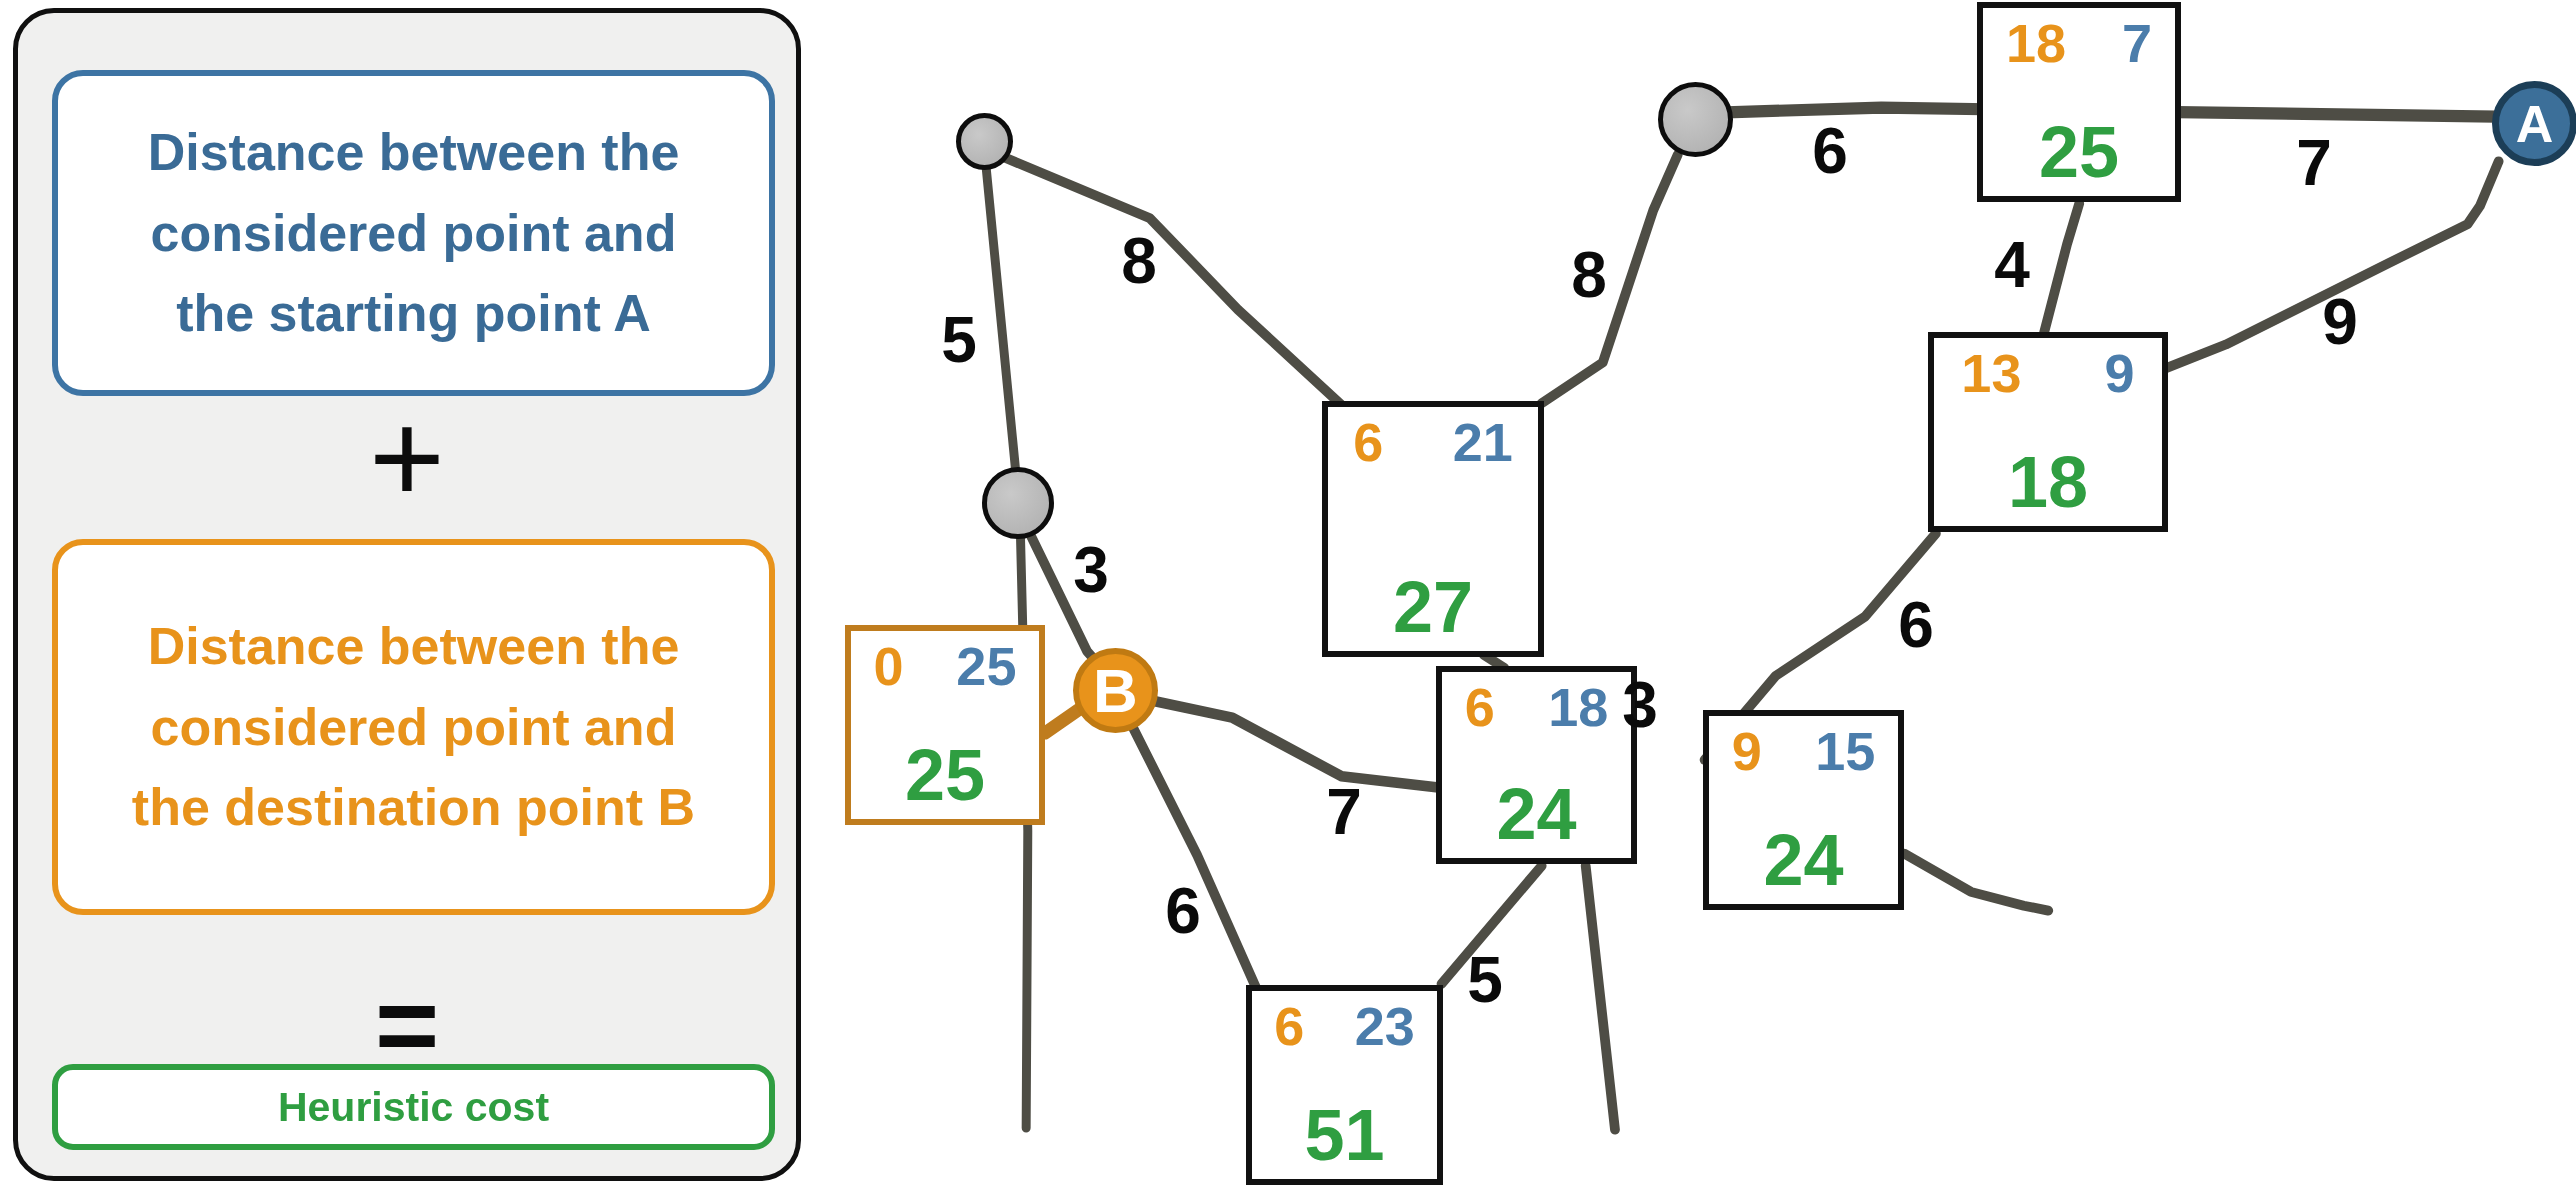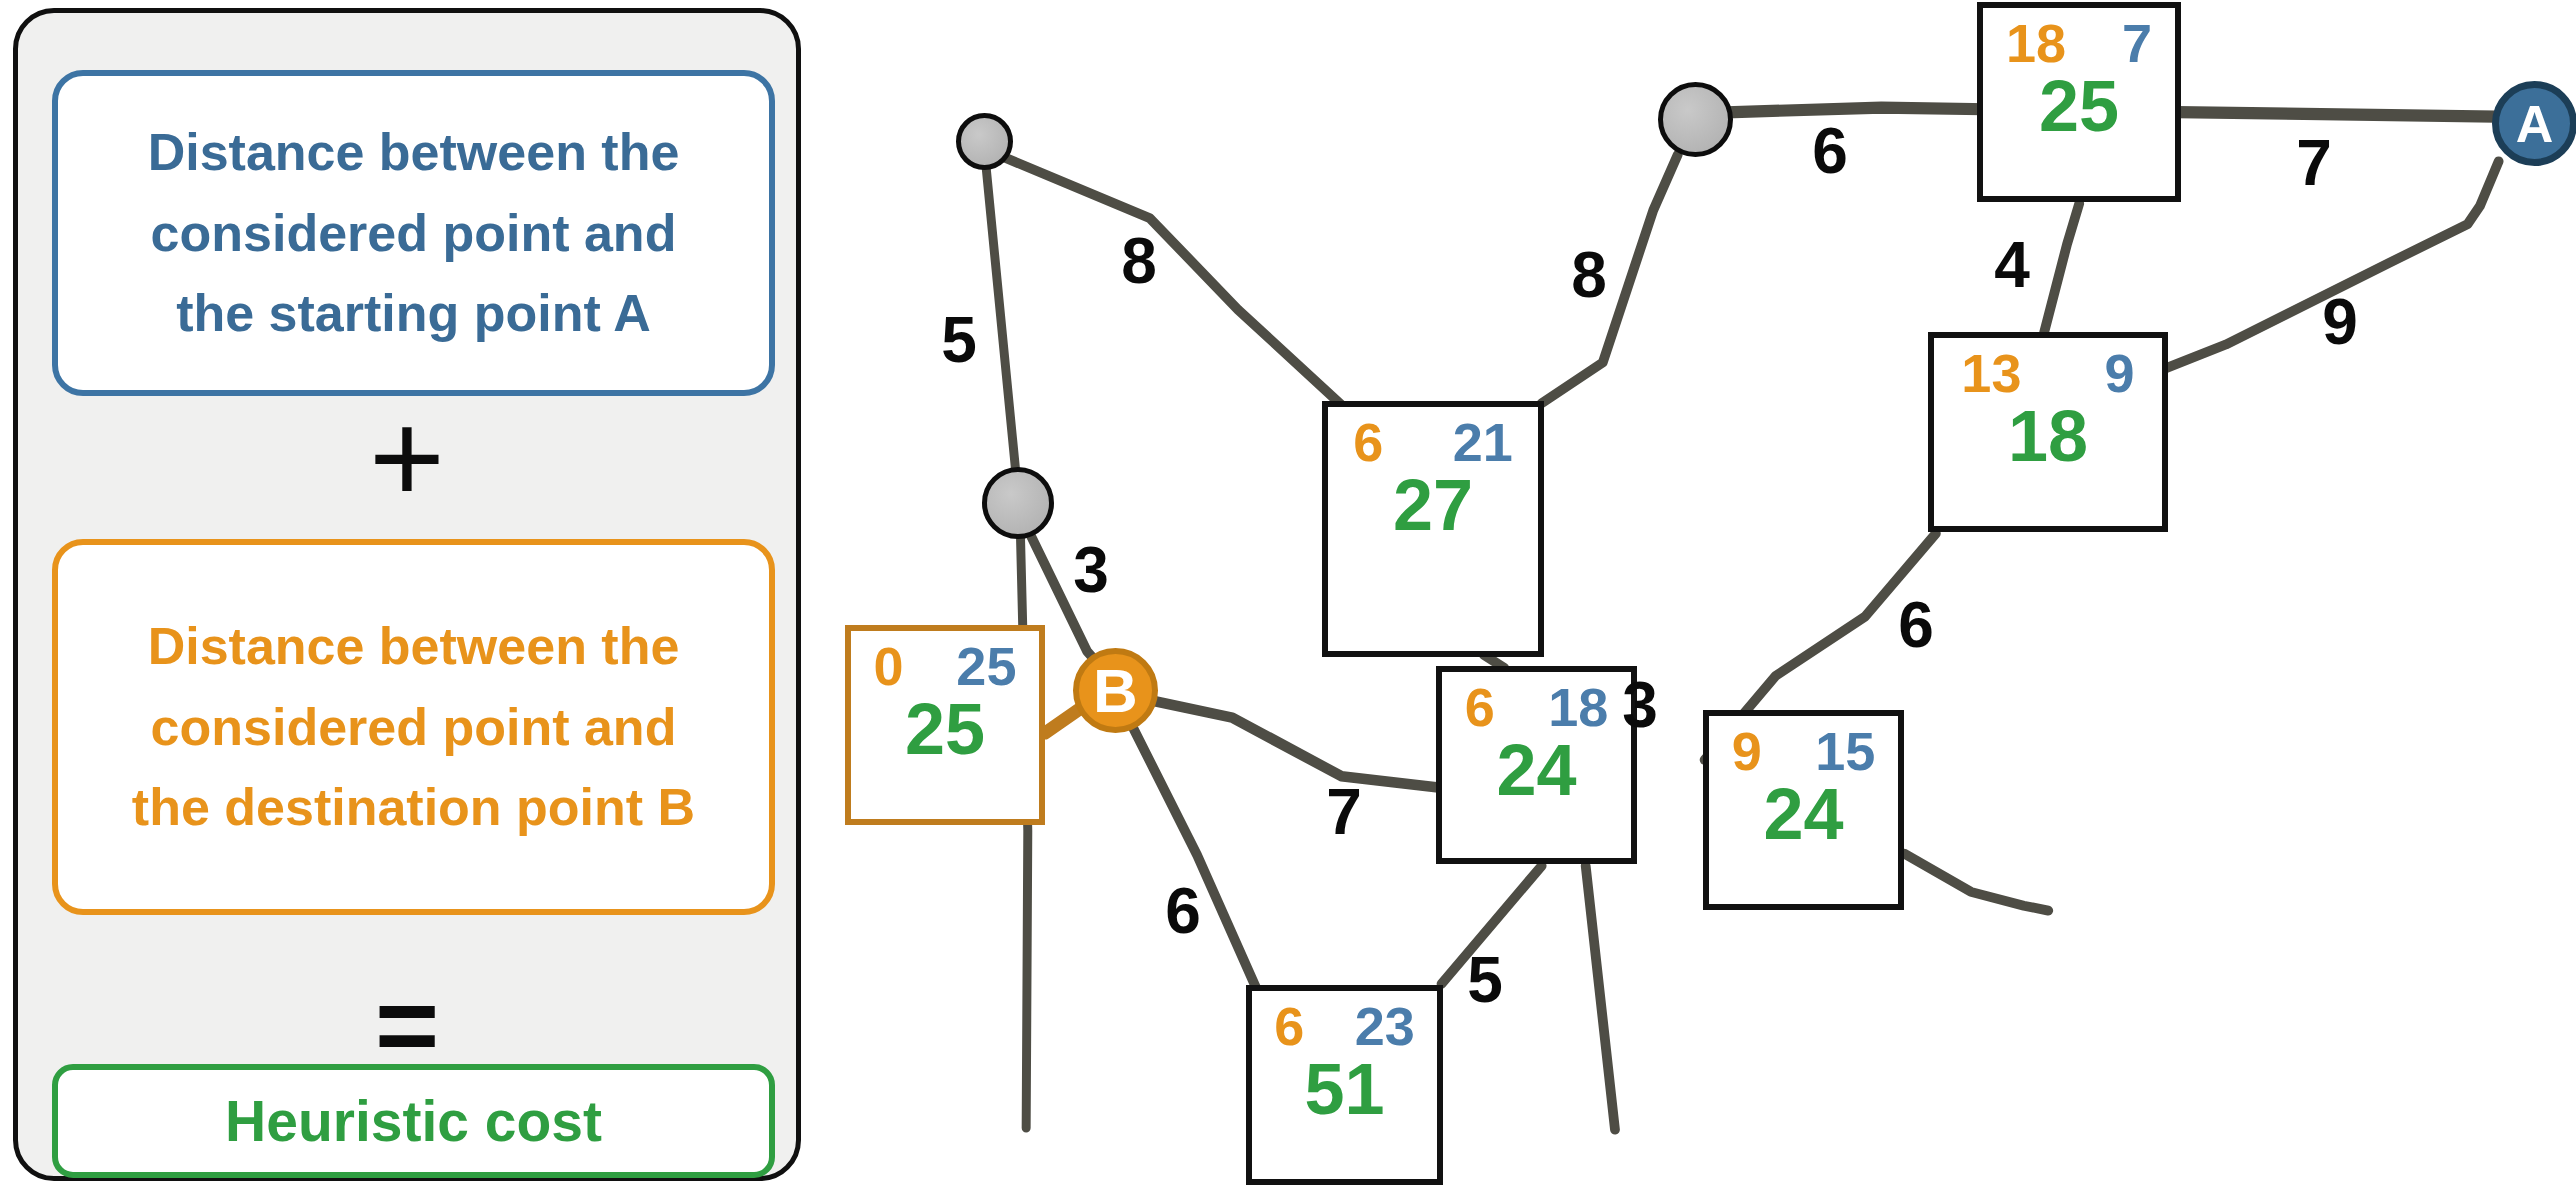--- a/index.html
+++ b/index.html
@@ -9,32 +9,32 @@
   
   .legend-panel{position:absolute;left:13px;top:8.1px;width:788px;height:1173px;
     background:#f0f0ef;border:5.7px solid #101010;border-radius:41px;box-sizing:border-box;}
   .lbox{position:absolute;left:34px;width:723px;box-sizing:border-box;background:#ffffff;
     border-radius:31px;display:flex;align-items:center;justify-content:center;
     text-align:center;font-weight:700;padding:0 70px;}
   .lbox-blue{top:57px;height:326px;border:6.5px solid #3d74a4;color:#3a6b96;
     font-size:52px;line-height:1.55;}
   .lbox-orange{top:526px;height:376px;border:6.5px solid #e8931b;color:#e8931b;
     font-size:52px;line-height:1.55;}
-  .lbox-green{top:1051px;height:114px;border:6.5px solid #2f9e41;color:#2f9e41;
-    font-size:57px;border-radius:21px;}
+  .lbox-green{top:1051px;height:86px;border:6.5px solid #2f9e41;color:#2f9e41;
+    font-size:41px;border-radius:21px;}
   .operator{position:absolute;left:0;width:100%;text-align:center;color:#0c0c0c;}
   .op-plus{top:383px;height:122px;line-height:122px;font-size:130px;font-weight:400;}
   .op-equals{top:963px;height:98px;line-height:98px;font-size:110px;font-weight:700;}
 
   
   .map{position:absolute;left:0;top:0;width:2576px;height:1190px;}
   .roads-layer{position:absolute;left:0;top:0;}
 
   .wbox{position:absolute;background:#ffffff;border:6.5px solid #111111;box-sizing:border-box;
-    display:flex;flex-direction:column;align-items:center;justify-content:flex-start;
+    display:flex;flex-direction:column;align-items:center;justify-content:space-between;
     padding:8.1px 0;}
   .wbox.orange-border{border-color:#bf7c1e;}
   .wrow{display:flex;justify-content:space-between;width:76%;}
   .num{font-weight:700;font-size:54px;line-height:1;}
   .num-orange{color:#e8931b;}
   .num-blue{color:#4b7dab;}
   .num-green{color:#2f9e41;font-size:72px;}
 
   .elabel{position:absolute;transform:translate(-50%,-50%);font-size:64px;font-weight:700;
     color:#0a0a0a;line-height:1;}

